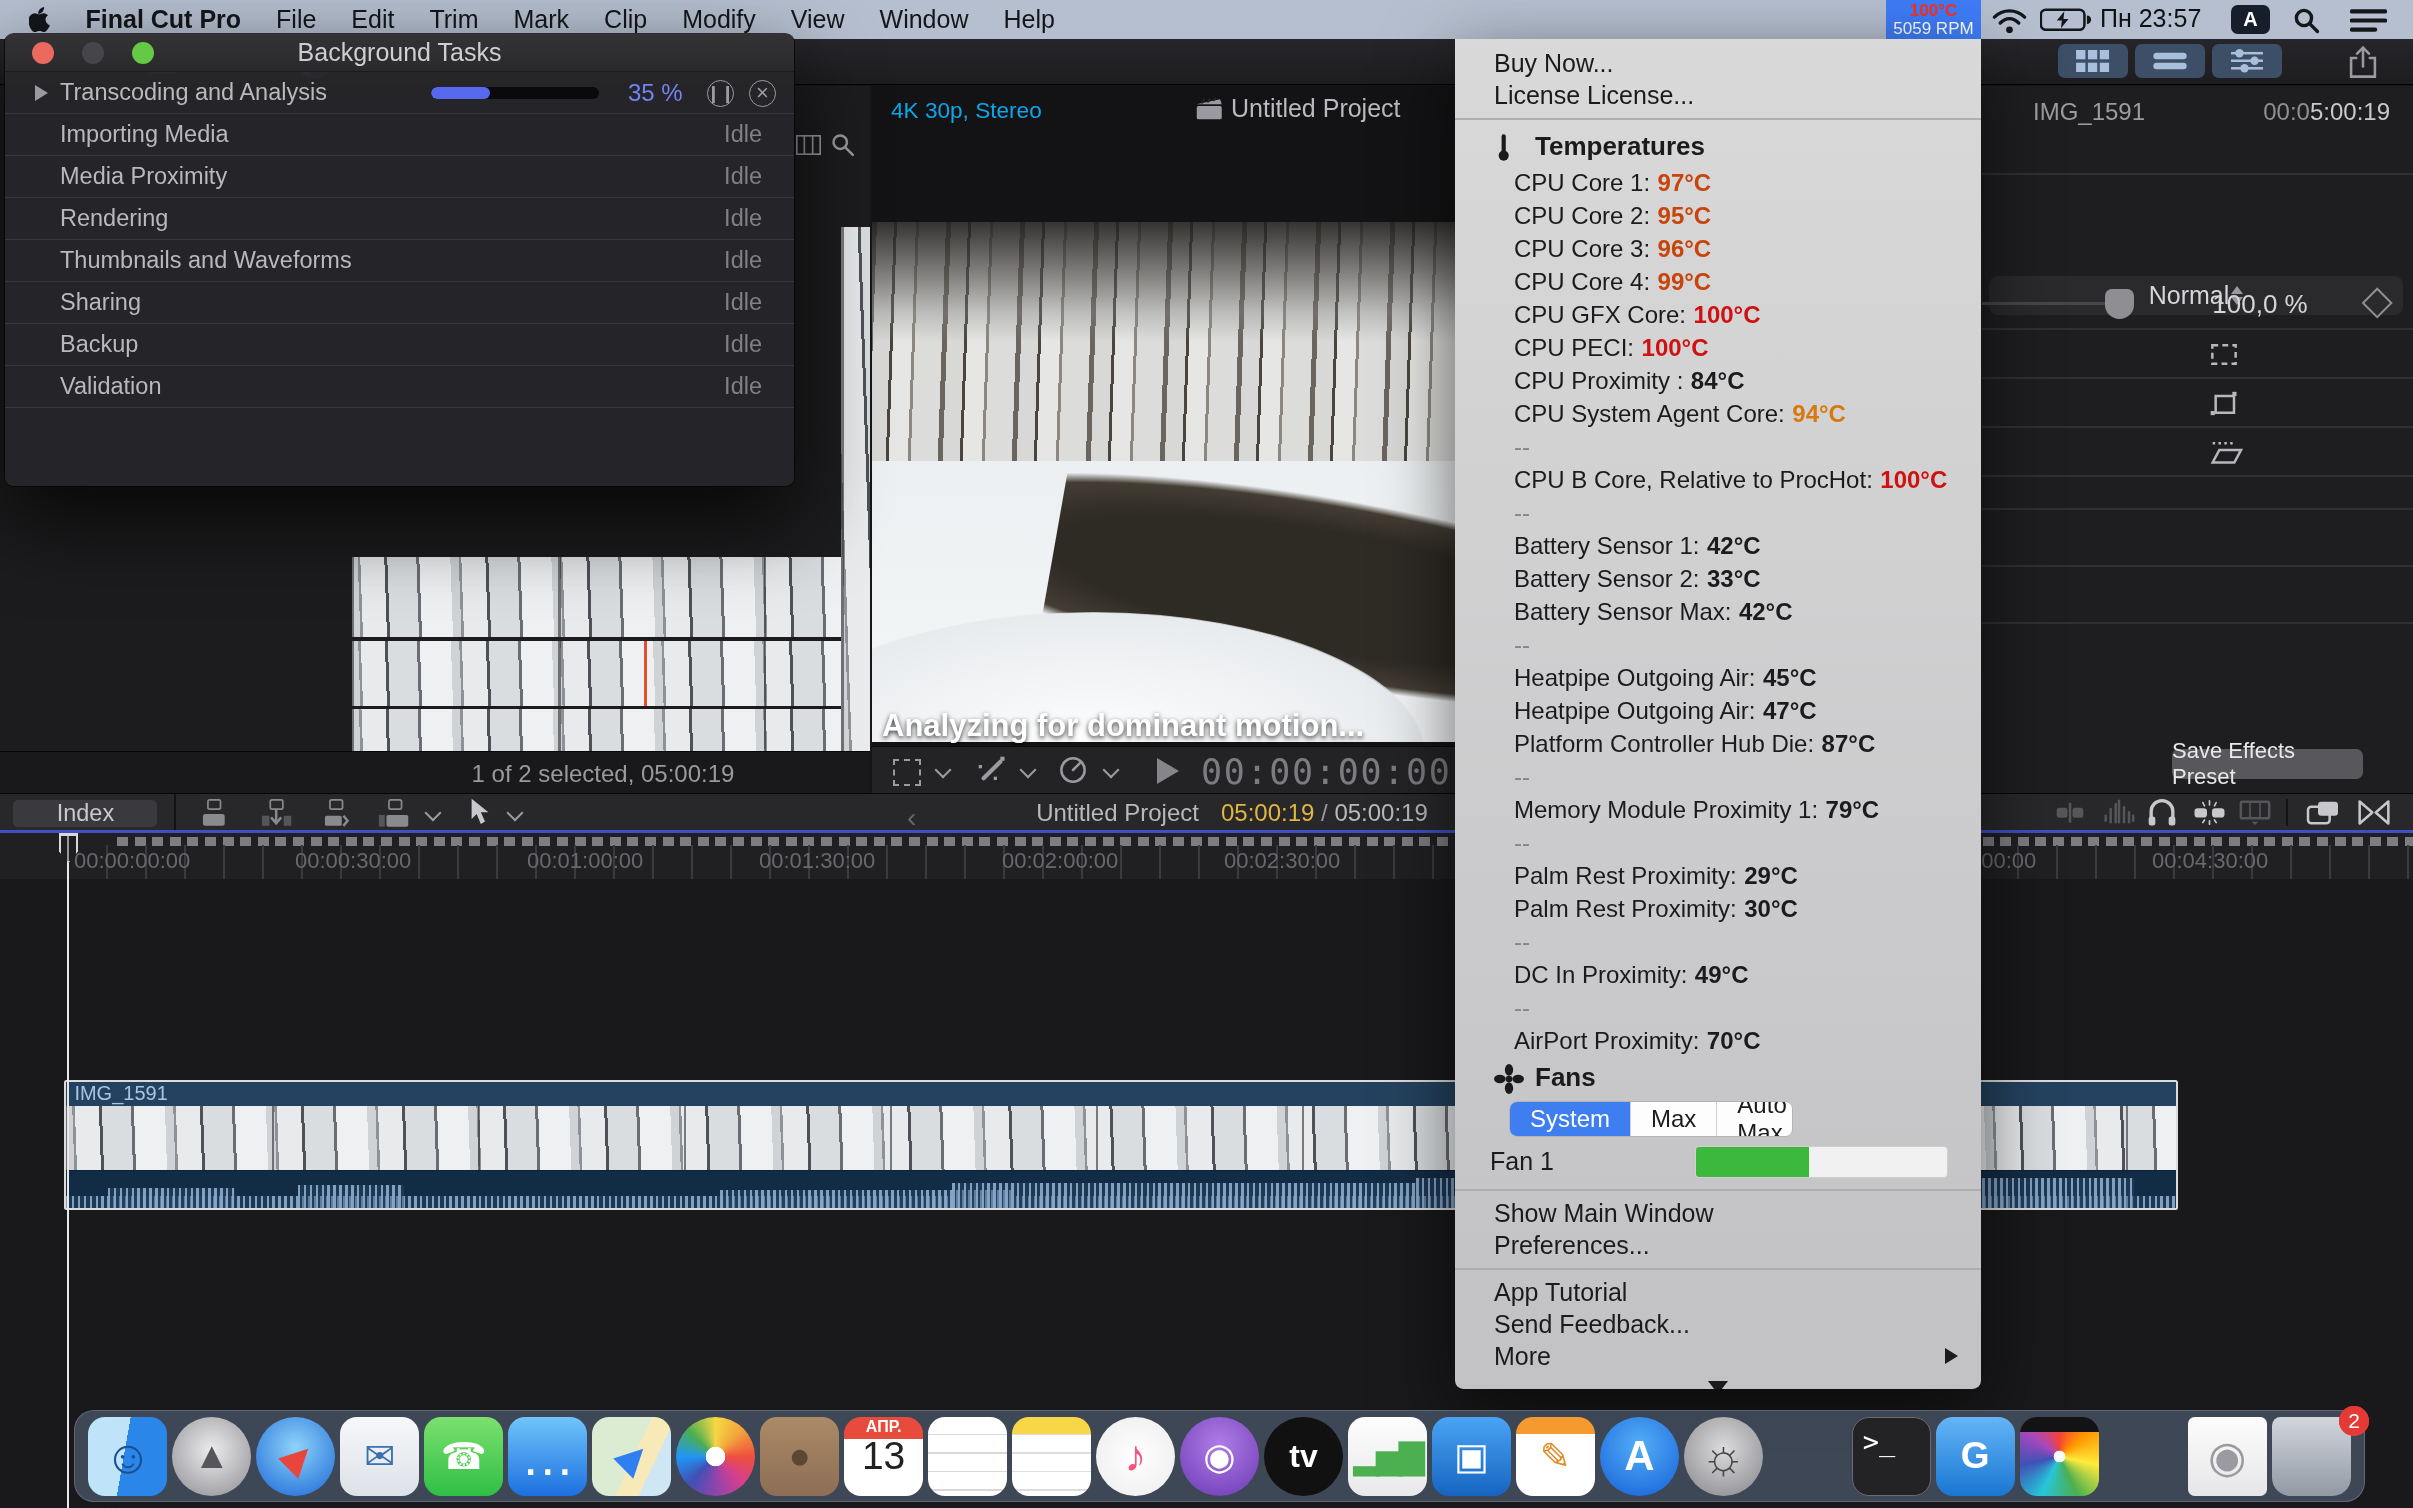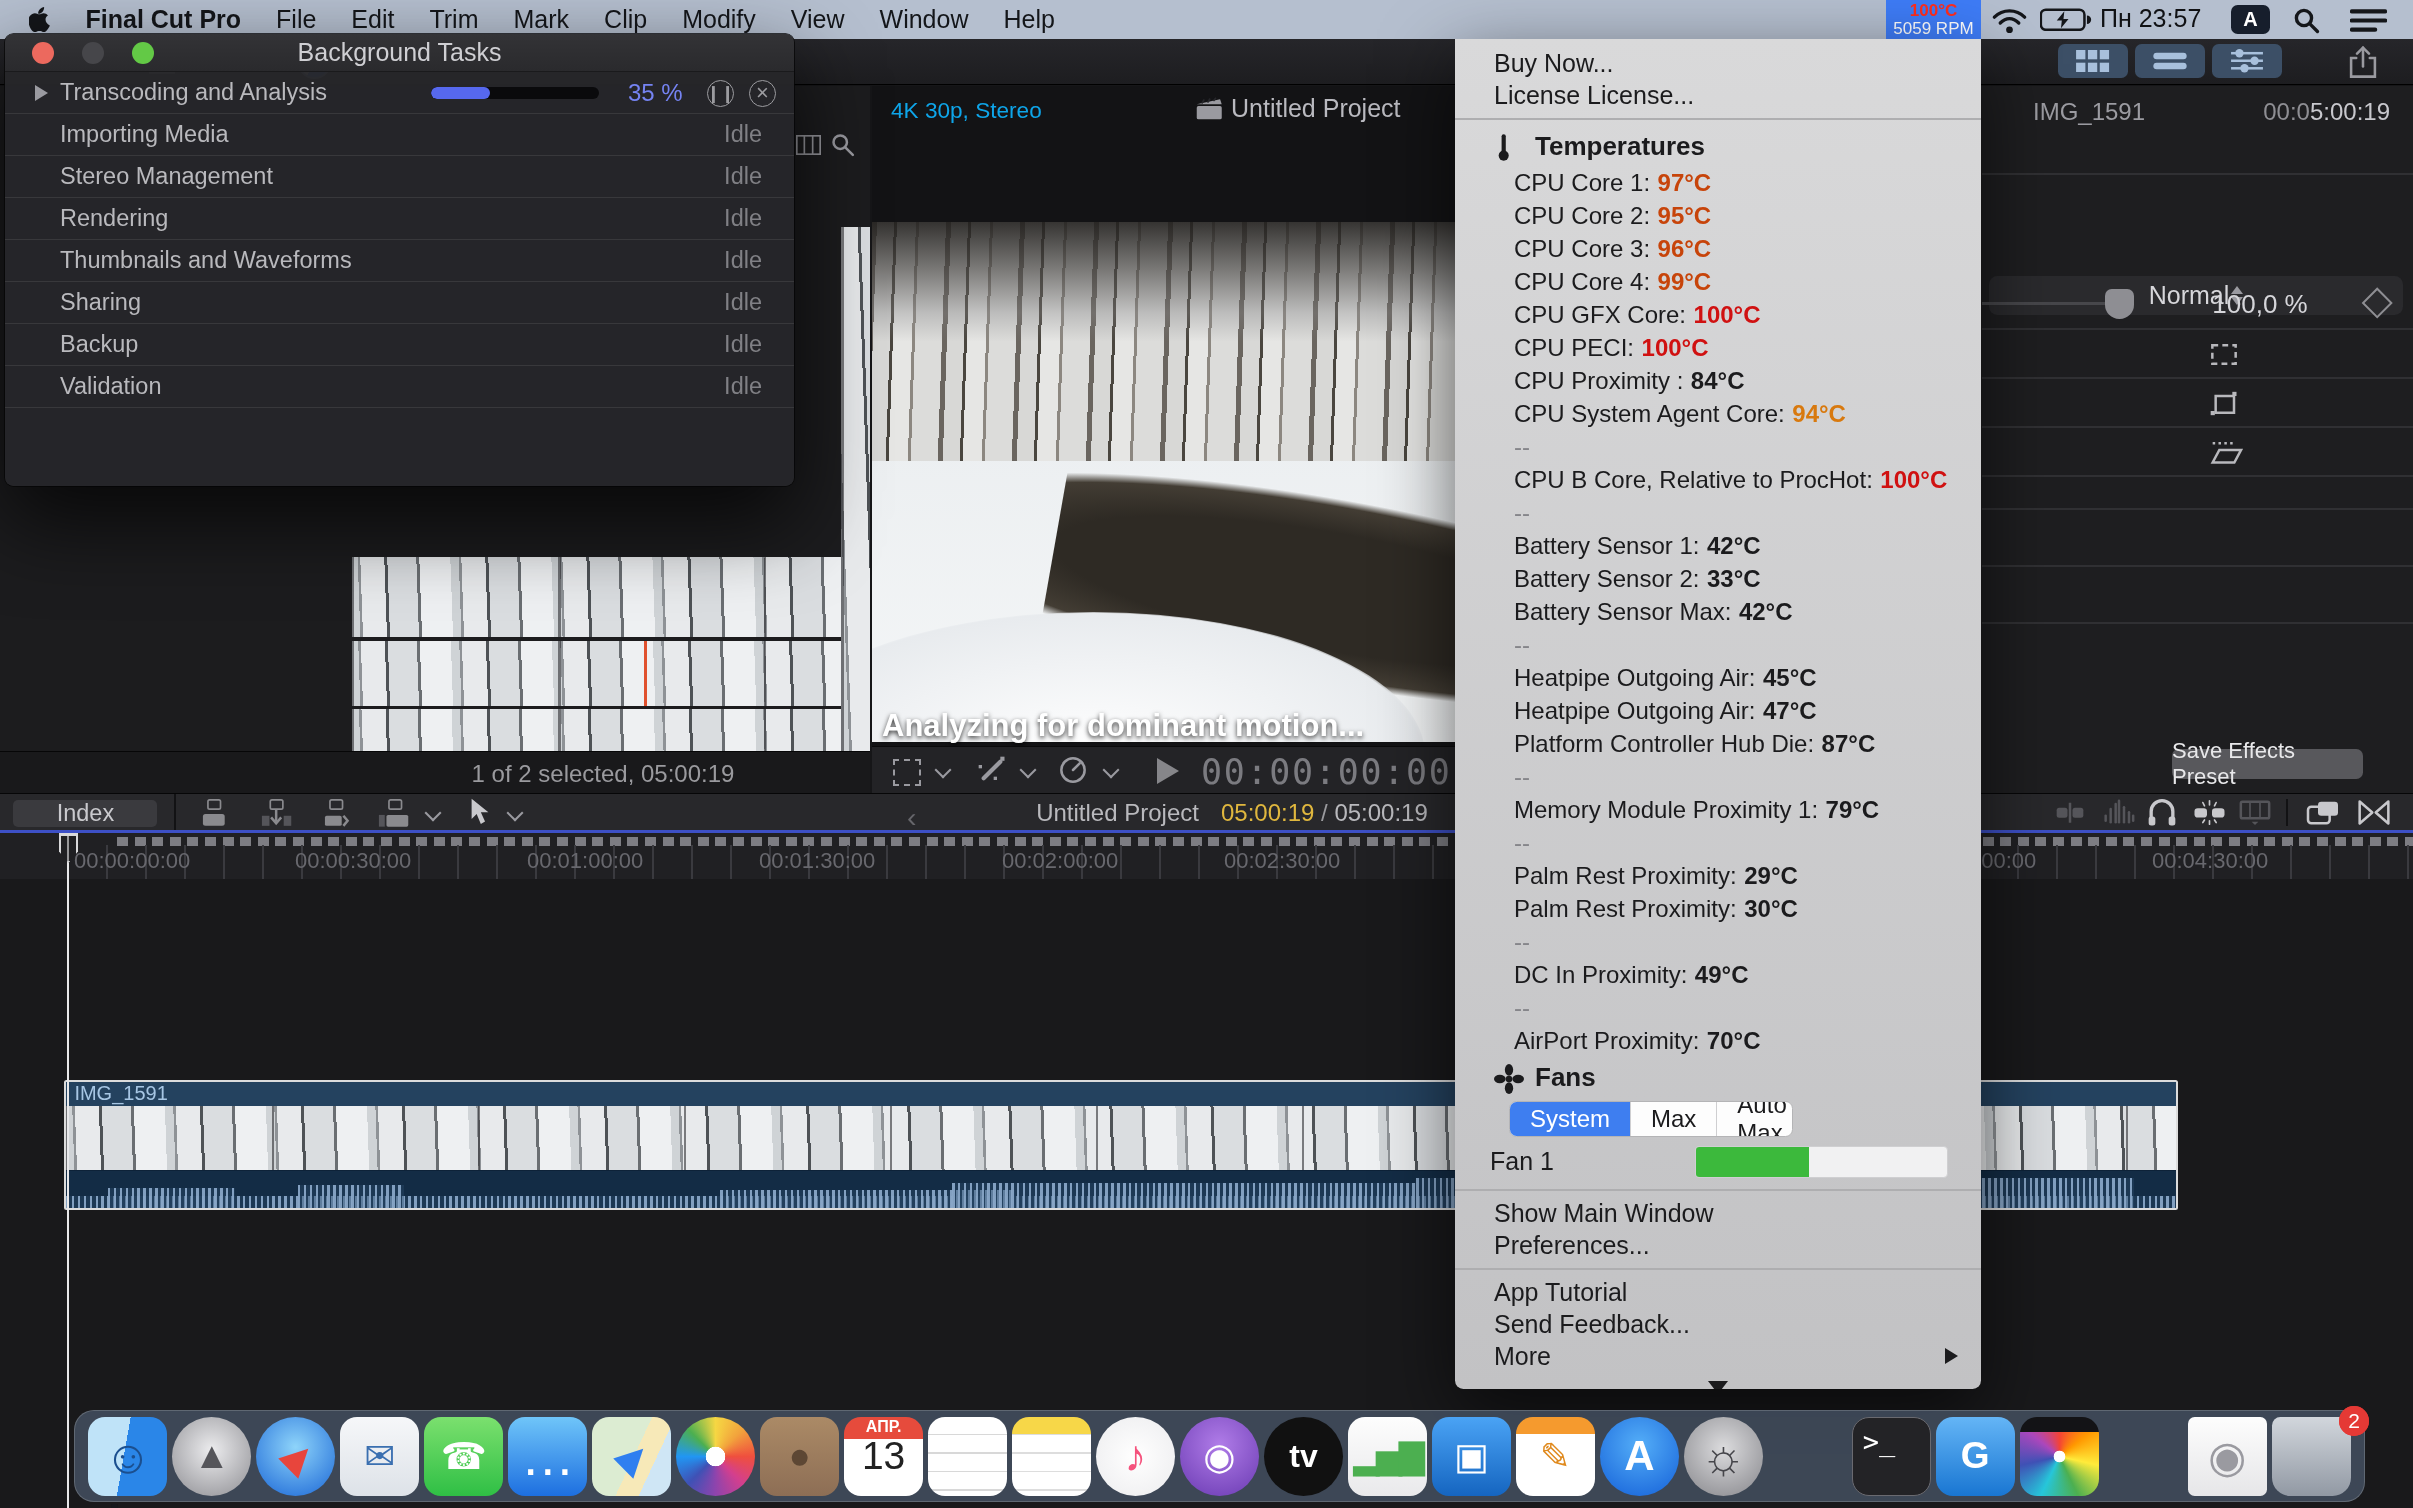--- a/index.html
+++ b/index.html
@@ -612,21 +612,21 @@
 
         <div class="bt-row">
 
           <span class="bt-label">Importing Media</span>
 
           <span class="bt-state">Idle</span>
         </div>
 
         <div class="bt-row">
 
-          <span class="bt-label">Stereo Management</span>
+          <span class="bt-label">Media Proximity</span>
 
           <span class="bt-state">Idle</span>
         </div>
 
         <div class="bt-row">
 
           <span class="bt-label">Rendering</span>
 
           <span class="bt-state">Idle</span>
         </div>

